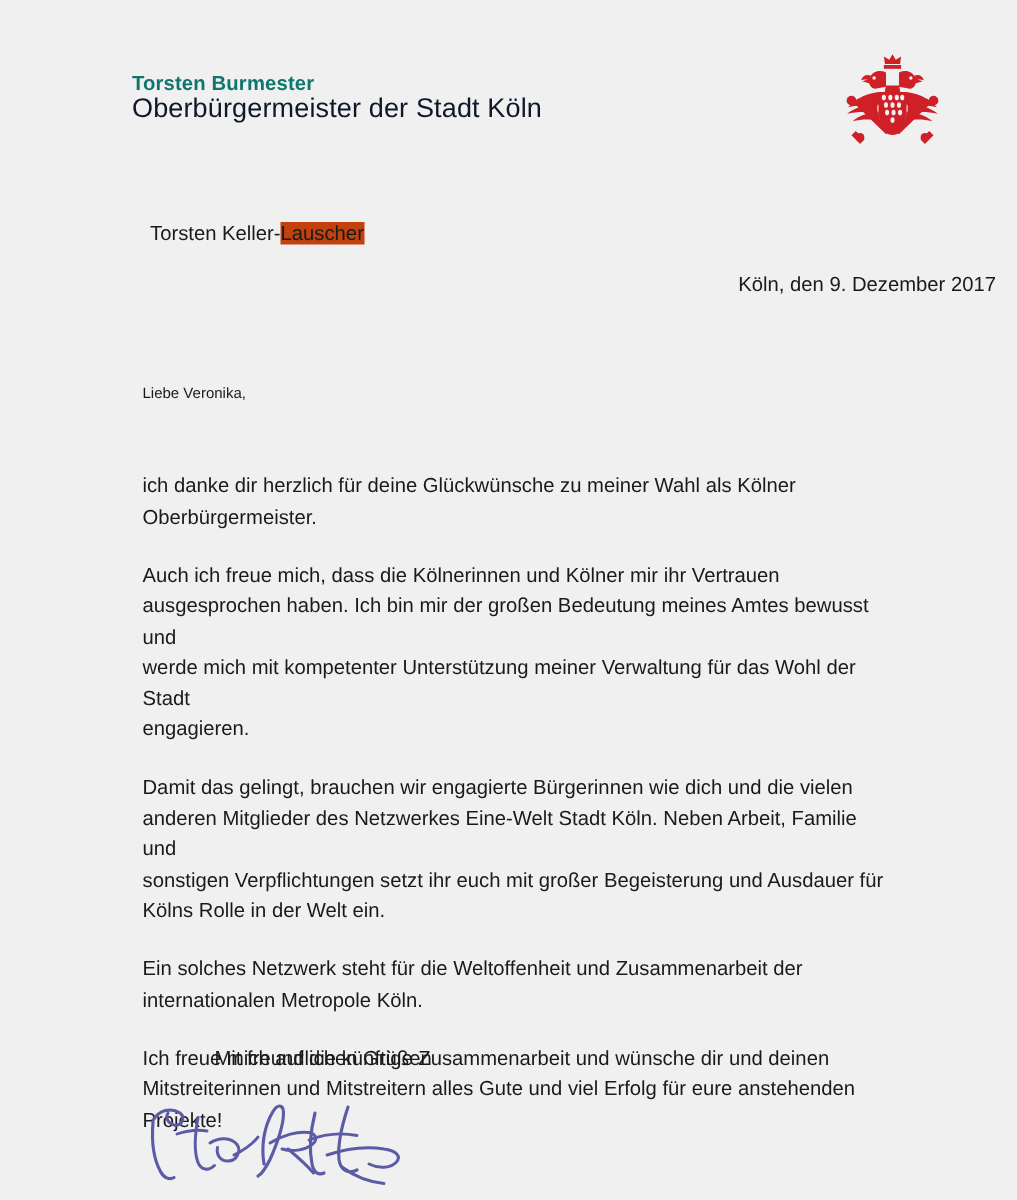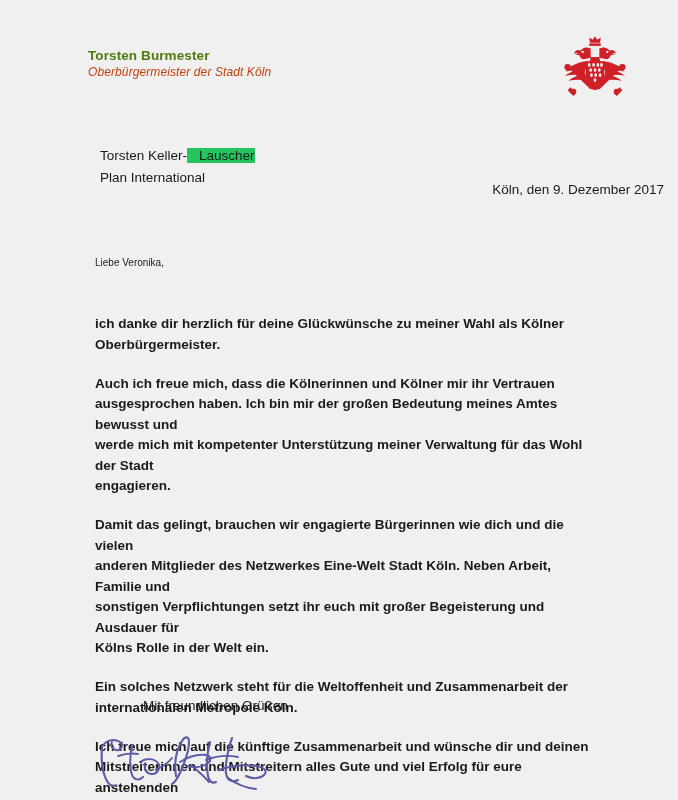--- a/index.html
+++ b/index.html
@@ -25,29 +25,28 @@
 
   
   .letterhead {
     position: absolute;
     left: 88px;
     top: 48px;
   }
   .lh-name {
     font-size: 13.5px;
     font-weight: bold;
-    color: #4d7c0f;
+    color: #0f766e;
     letter-spacing: 0.1px;
     line-height: 16px;
     white-space: nowrap;
   }
   .lh-role {
-    font-size: 12px;
-    font-style: italic;
-    color: #c2410c;
+    font-size: 18px;
+    color: #0f172a;
     letter-spacing: 0.1px;
     line-height: 17px;
     white-space: nowrap;
   }
 
   
   .emblem {
     position: absolute;
     left: 558px;
     top: 34px;
@@ -59,22 +58,21 @@
   
   .address {
     position: absolute;
     left: 100px;
     top: 145px;
     font-size: 13.5px;
     line-height: 21.5px;
     white-space: nowrap;
   }
   .hl {
-    background: #22c55e;
-    padding-left: 12px;
+    background: #c2410c;
   }
 
   
   .date {
     position: absolute;
     right: 14px;
     top: 180px;
     font-size: 13.5px;
     line-height: 20px;
     white-space: nowrap;
@@ -95,21 +93,20 @@
     left: 95px;
     top: 314px;
     width: 502px;
   }
   .para {
     font-size: 13.5px;
     line-height: 20.5px;
     margin: 0 0 18.5px 0;
     text-align: left;
     white-space: pre-line;
-    font-weight: bold;
   }
   .para:last-child { margin-bottom: 0; }
 
   .closing {
     position: absolute;
     left: 95px;
     top: 696px;
     font-size: 13.5px;
     line-height: 20px;
     white-space: nowrap;
@@ -191,21 +188,20 @@
         <ellipse cx="45" cy="57" rx="1.9" ry="2.6"></ellipse>
         <ellipse cx="51" cy="57" rx="1.9" ry="2.6"></ellipse>
         <ellipse cx="57" cy="57" rx="1.9" ry="2.6"></ellipse>
         <ellipse cx="50" cy="64" rx="1.9" ry="2.6"></ellipse>
       </g>
     </svg>
   </div>
 
   <div class="address">
     <div><span>Torsten Keller-</span><span class="hl">Lauscher</span></div>
-    <div>Plan International</div>
   </div>
 
   <div class="date">Köln, den 9. Dezember 2017</div>
 
   <div class="salutation">Liebe Veronika,</div>
 
   <div class="body">
     <p class="para">ich danke dir herzlich für deine Glückwünsche zu meiner Wahl als Kölner
 Oberbürgermeister.</p>
     <p class="para">Auch ich freue mich, dass die Kölnerinnen und Kölner mir ihr Vertrauen

